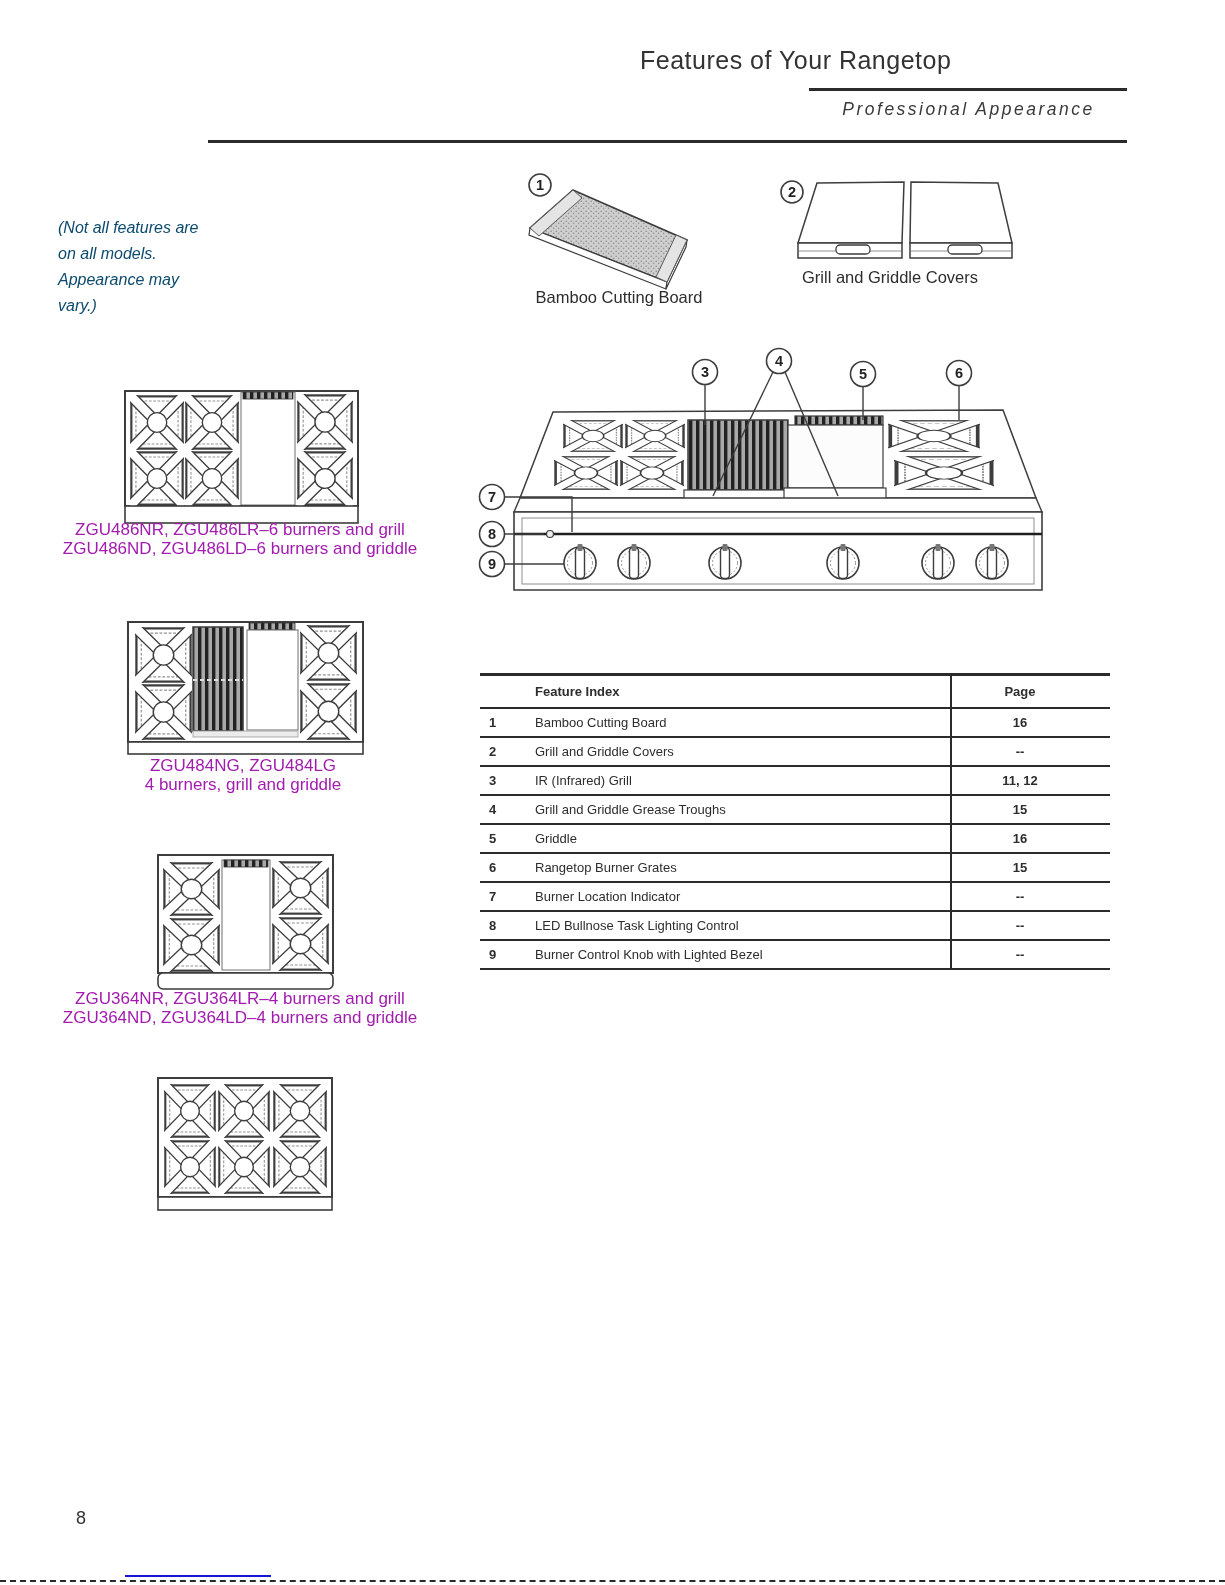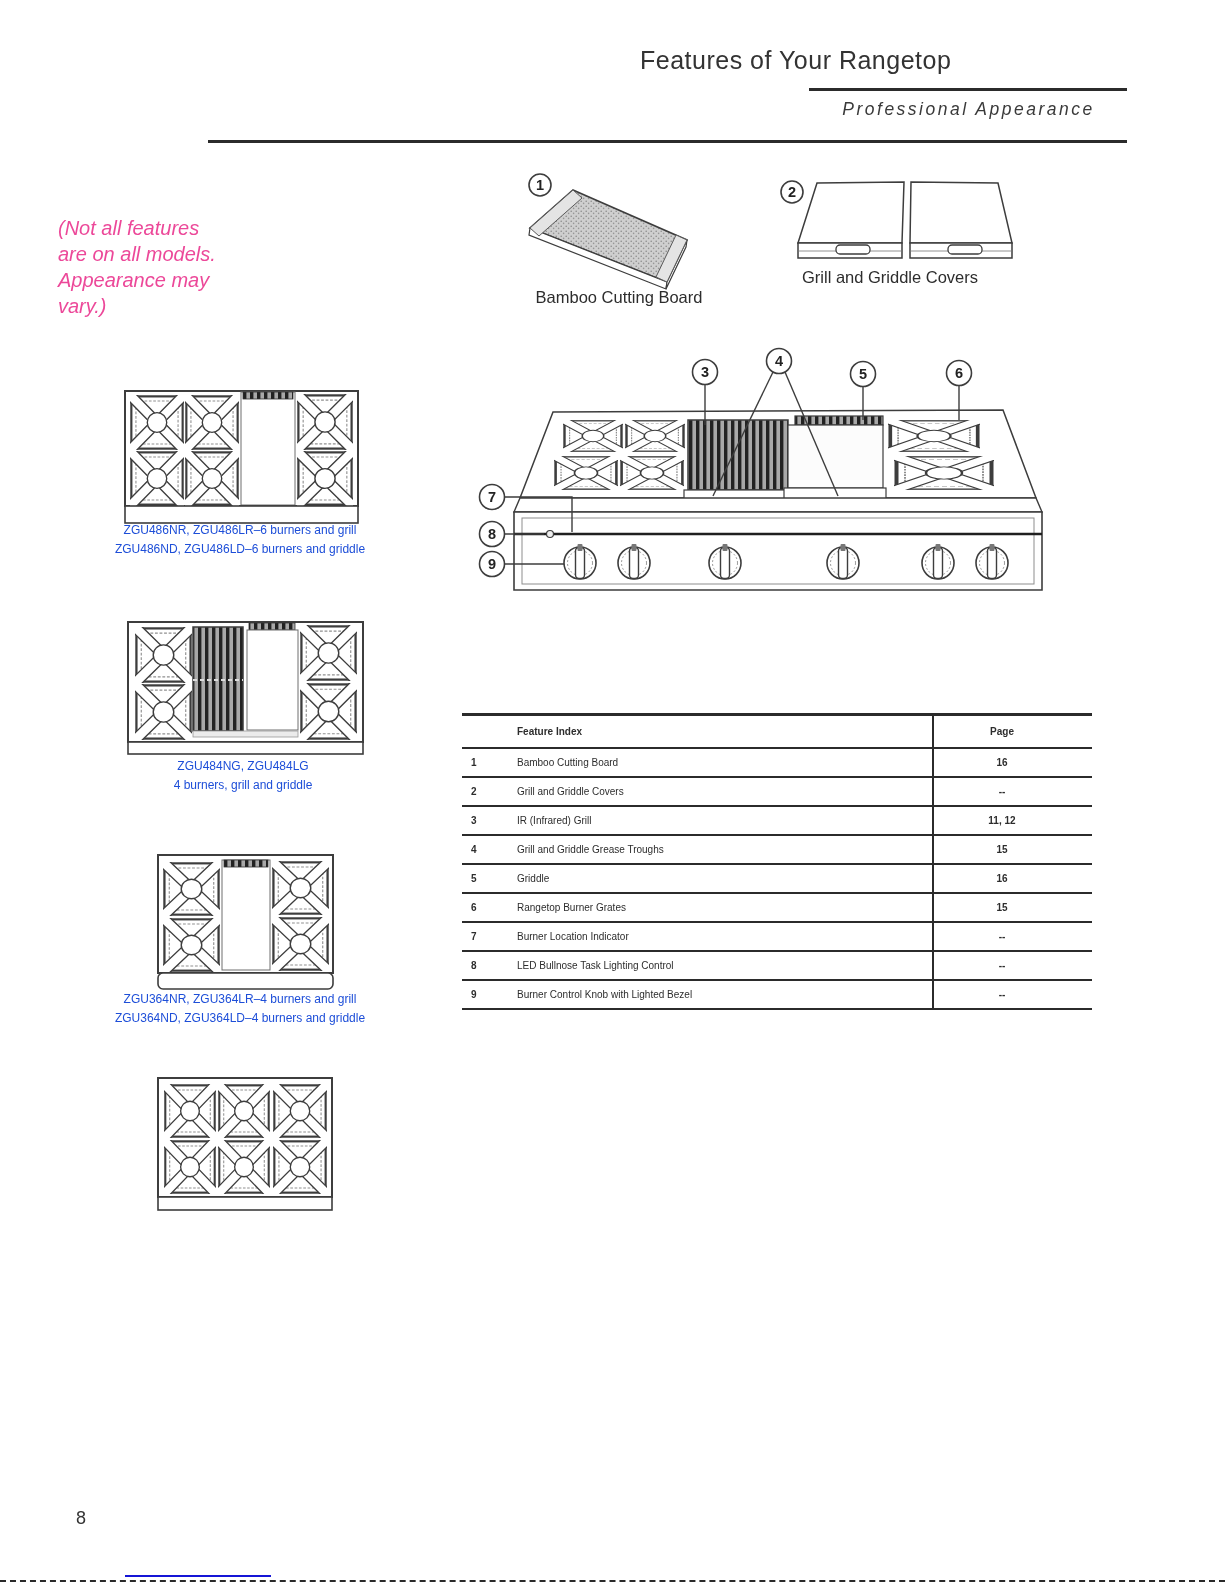--- a/index.html
+++ b/index.html
@@ -6,30 +6,30 @@
   .page{position:relative;width:1225px;height:1585px;background:#fff;overflow:hidden;
         font-family:"Liberation Sans",sans-serif;color:#2e2e2e;}
   .rule{position:absolute;background:#2b2b2b;}
   .page-title{position:absolute;left:640px;top:46px;width:440px;text-align:left;
         font-size:25px;letter-spacing:.5px;color:#333;}
   .subtitle{position:absolute;left:810px;top:99px;width:317px;text-align:center;
         font-style:italic;font-size:17.5px;letter-spacing:2.5px;color:#3a3a3a;}
   .design-heading{position:absolute;left:58px;top:150px;width:175px;
         font-style:italic;font-size:27px;line-height:31px;color:#333;}
   .design-note{position:absolute;left:58px;top:215px;width:162px;
-        font-style:italic;font-size:20px;line-height:26px;color:#ec4899;}
-  .fig-caption{position:absolute;text-align:center;font-size:12px;line-height:18.5px;color:#1d4ed8;}
+        font-style:italic;font-size:16px;line-height:26px;color:#0c4a6e;}
+  .fig-caption{position:absolute;text-align:center;font-size:17px;line-height:18.5px;color:#a21caf;}
   .acc-caption{position:absolute;text-align:center;font-size:16.5px;color:#2d2d2d;}
   svg{display:block;position:absolute;overflow:visible;}
   svg text{font-family:"Liberation Sans",sans-serif;}
   .callout-num{font-size:14.5px;font-weight:bold;fill:#222;}
   .ln{stroke:#3d3d3d;stroke-width:1.4;fill:none;}
   
-  .feature-table{position:absolute;left:462px;top:673px;width:630px;
-        border-collapse:collapse;table-layout:fixed;font-size:10px;color:#2d2d2d;margin-top:40px;}
+  .feature-table{position:absolute;left:480px;top:673px;width:630px;
+        border-collapse:collapse;table-layout:fixed;font-size:13px;color:#2d2d2d;}
   .feature-table col.c-num{width:48px;} .feature-table col.c-feat{width:423px;} .feature-table col.c-page{width:159px;}
   .feature-table th{border-top:3px solid #2b2b2b;border-bottom:2px solid #2b2b2b;height:31px;
         font-weight:bold;text-align:left;vertical-align:middle;padding:0;}
   .feature-table td{border-bottom:2px solid #2b2b2b;height:27px;vertical-align:middle;padding:0;}
   .feature-table .page-col{border-left:2px solid #2b2b2b;text-align:center;padding-right:22px;}
   .feature-table td.num{font-weight:bold;padding-left:9px;}
   .feature-table td.feat{padding-left:7px;}
   .feature-table th.feat{padding-left:7px;}
   .feature-table td.page-col{font-weight:bold;}
   .page-number{position:absolute;left:76px;top:1508px;font-size:18px;color:#333;}

